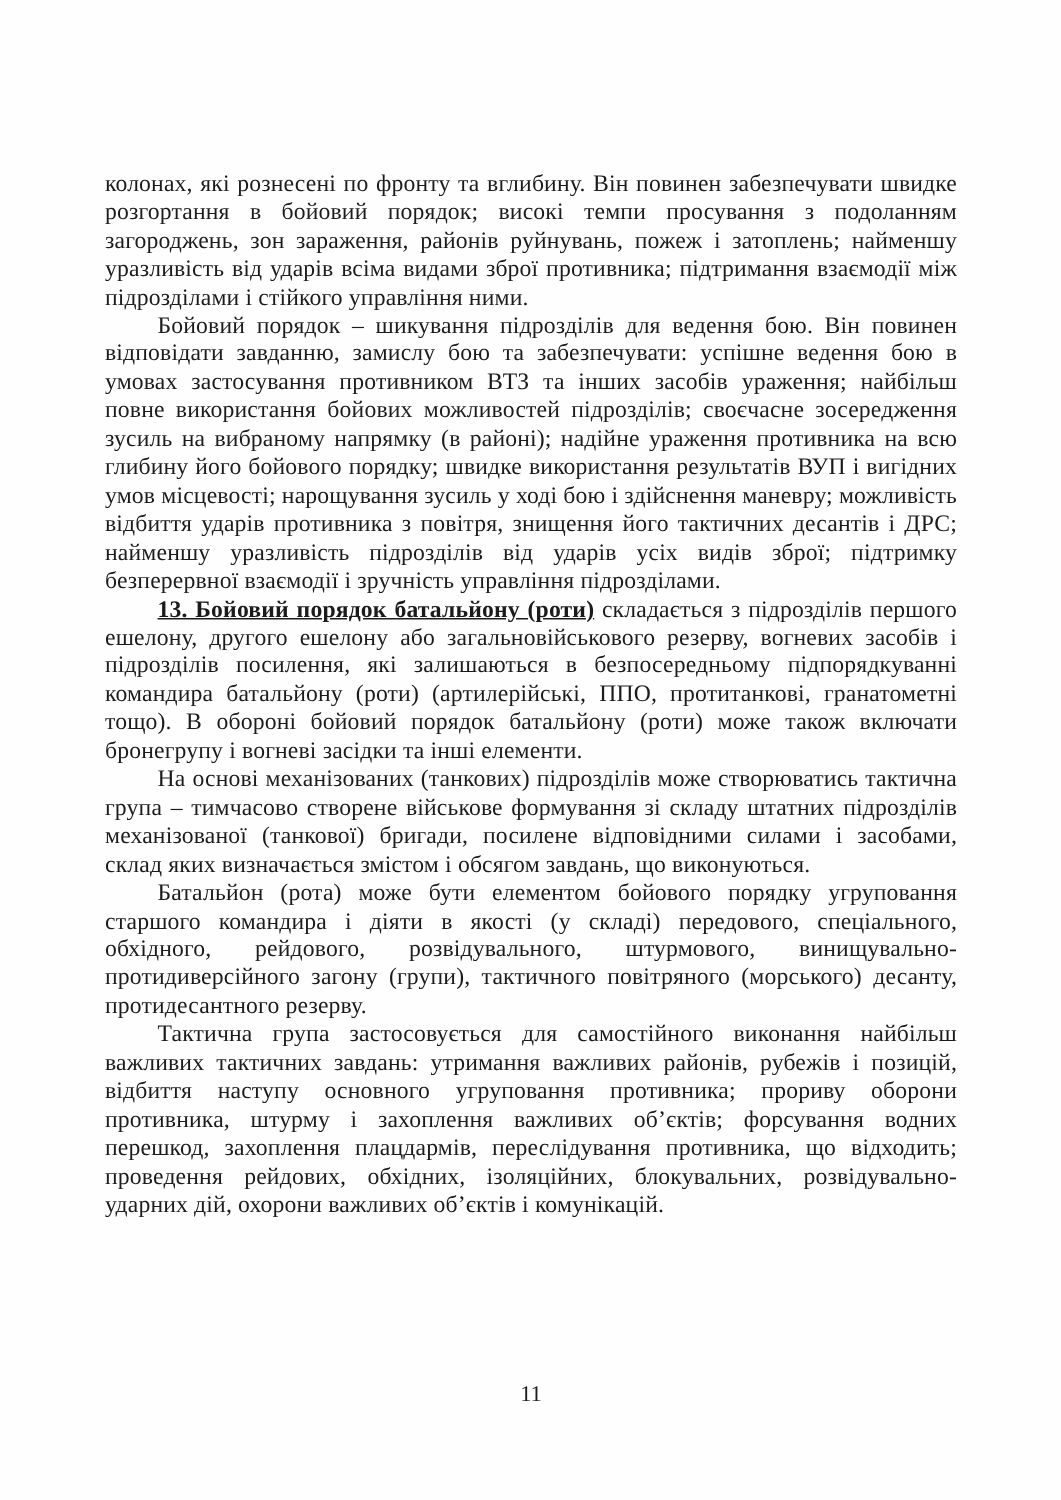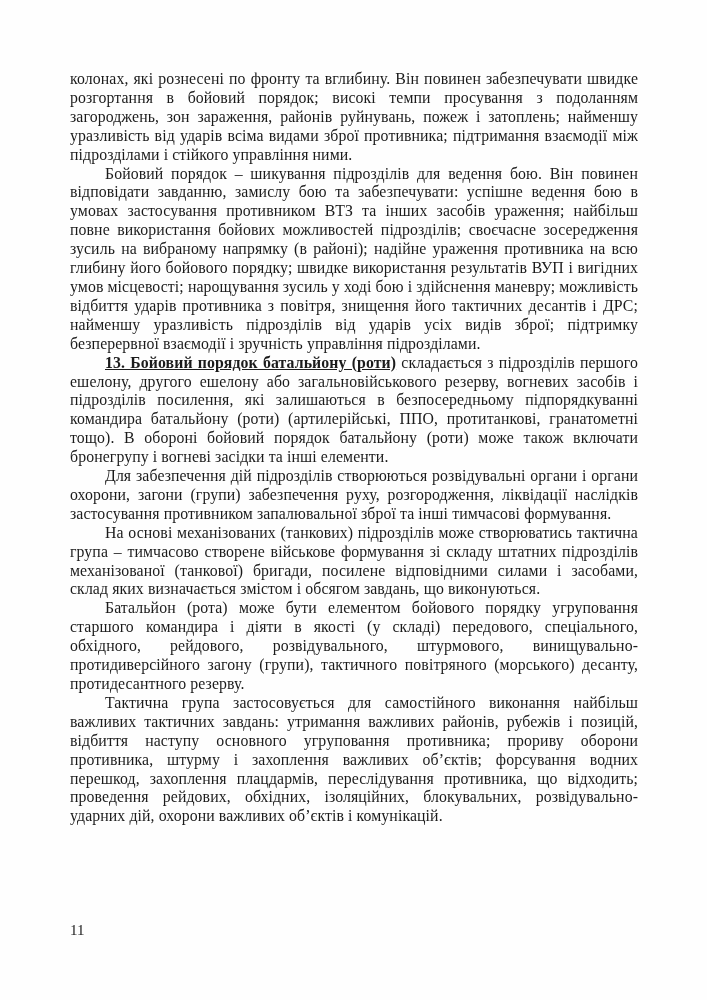--- a/index.html
+++ b/index.html
@@ -33,45 +33,46 @@
     text-align: justify;
     letter-spacing: 0.1px;
   }
   .para {
     margin: 0;
     padding: 0;
     text-indent: 35px;
   }
   .para.no-indent {
     text-indent: 0;
+    margin-top: 44px;
   }
   .b { font-weight: bold; text-decoration: underline; }
   .it { }
   .page-number {
     position: absolute;
     left: 70px;
     top: 921px;
     width: 568px;
+    text-align: center;
     font-size: 15px;
     line-height: 18px;
   }
 </style>
 </head>
 <body>
 
 <div class="page">
   <div class="text-block">
 
     <p class="para no-indent"><span>колонах, які рознесені по фронту та вглибину. Він повинен забезпечувати швидке розгортання в бойовий порядок; високі темпи просування з подоланням загороджень, зон зараження, районів руйнувань, пожеж і затоплень; найменшу уразливість від ударів всіма видами зброї противника; підтримання взаємодії між підрозділами і стійкого управління ними.</span></p>
 
     <p class="para"><span class="it">Бойовий порядок</span><span> – шикування підрозділів для ведення бою. Він повинен відповідати завданню, замислу бою та забезпечувати: успішне ведення бою в умовах застосування противником ВТЗ та інших засобів ураження; найбільш повне використання бойових можливостей підрозділів; своєчасне зосередження зусиль на вибраному напрямку (в районі); надійне ураження противника на всю глибину його бойового порядку; швидке використання результатів ВУП і вигідних умов місцевості; нарощування зусиль у ході бою і здійснення маневру; можливість відбиття ударів противника з повітря, знищення його тактичних десантів і ДРС; найменшу уразливість підрозділів від ударів усіх видів зброї; підтримку безперервної взаємодії і зручність управління підрозділами.</span></p>
 
     <p class="para"><span class="b">13. Бойовий порядок батальйону (роти)</span><span> складається з підрозділів першого ешелону, другого ешелону або загальновійськового резерву, вогневих засобів і підрозділів посилення, які залишаються в безпосередньому підпорядкуванні командира батальйону (роти) (артилерійські, ППО, протитанкові, гранатометні тощо). В обороні бойовий порядок батальйону (роти) може також включати бронегрупу і вогневі засідки та інші елементи.</span></p>
 
-    <p class="para"><span>Для забезпечення дій підрозділів створюються розвідувальні органи і органи охорони, загони (групи) забезпечення руху, розгородження, ліквідації наслідків застосування противником запалювальної зброї та інші тимчасові формування.</span></p>
 
     <p class="para"><span>На основі механізованих (танкових) підрозділів може створюватись тактична група – тимчасово створене військове формування зі складу штатних підрозділів механізованої (танкової) бригади, посилене відповідними силами і засобами, склад яких визначається змістом і обсягом завдань, що виконуються.</span></p>
 
     <p class="para"><span>Батальйон (рота) може бути елементом бойового порядку угруповання старшого командира і діяти в якості (у складі) передового, спеціального, обхідного, рейдового, розвідувального, штурмового, винищувально-протидиверсійного загону (групи), тактичного повітряного (морського) десанту, протидесантного резерву.</span></p>
 
     <p class="para"><span>Тактична група застосовується для самостійного виконання найбільш важливих тактичних завдань: утримання важливих районів, рубежів і позицій, відбиття наступу основного угруповання противника; прориву оборони противника, штурму і захоплення важливих об’єктів; форсування водних перешкод, захоплення плацдармів, переслідування противника, що відходить; проведення рейдових, обхідних, ізоляційних, блокувальних, розвідувально-ударних дій, охорони важливих об’єктів і комунікацій.</span></p>
 
 
   </div>
 

